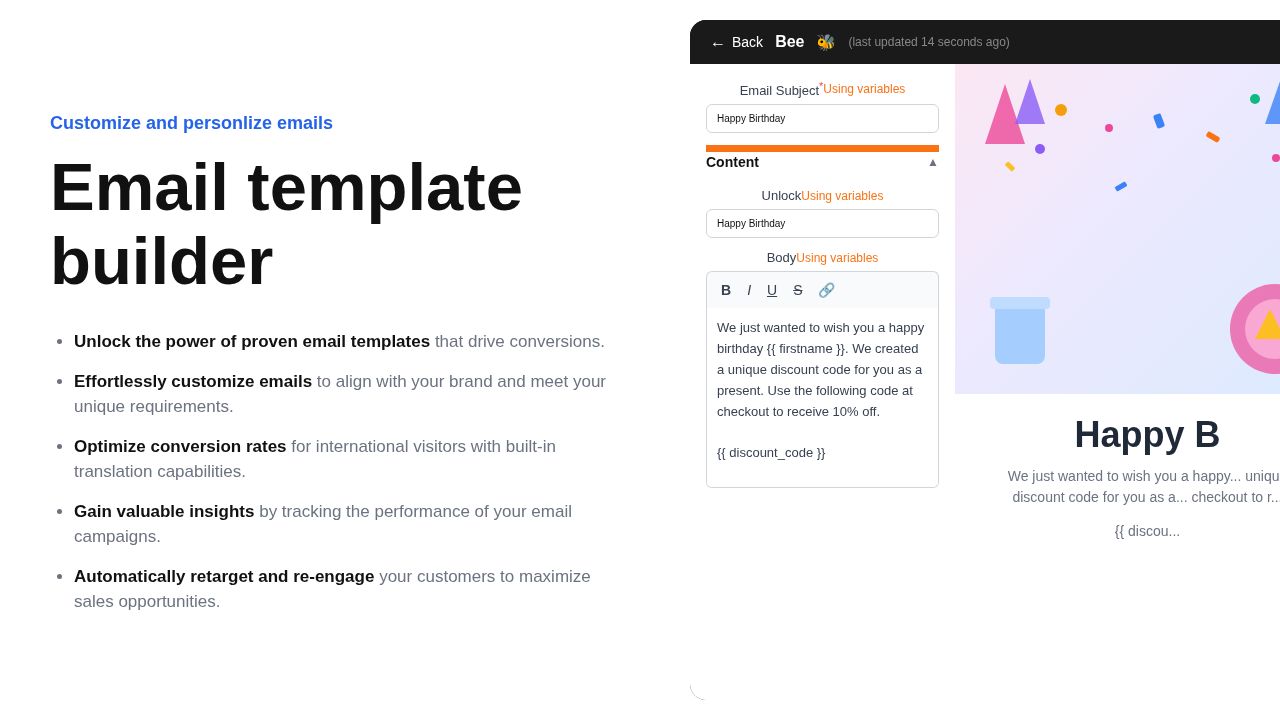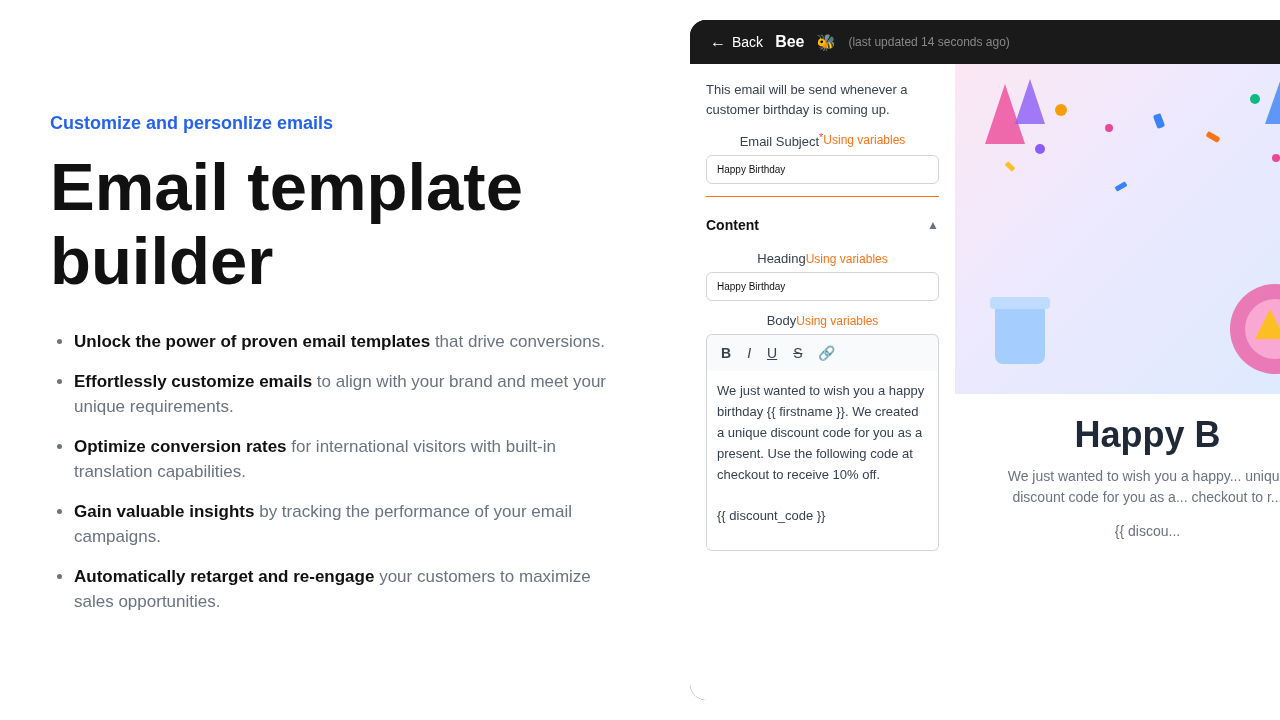--- a/index.html
+++ b/index.html
@@ -180,22 +180,22 @@
       font-size: 13px;
       font-weight: 500;
       cursor: pointer;
       align-self: flex-start;
     }
 
     .section-header {
       display: flex;
       justify-content: space-between;
       align-items: center;
-      padding: 20px 0 6px;
-      border-top: 1px solid #f97316;
+      padding: 2px 0 6px;
+      border-top: 7px solid #f97316;
     }
 
     .section-title {
       font-size: 14px;
       font-weight: 600;
       color: #111;
     }
 
     .chevron-icon {
       color: #6b7280;
@@ -338,41 +338,40 @@
         <span>Back</span>
       </div>
       <span class="app-name">Bee</span>
       <span class="bee-emoji">🐝</span>
       <span class="last-updated">(last updated 14 seconds ago)</span>
     </div>
 
     <div class="window-body">
 
       <div class="form-panel">
-        <p class="email-description">This email will be send whenever a customer birthday is coming up.</p>
 
         <div class="field-group">
           <div class="field-header">
             <span class="field-label">
               <span>Email Subject</span><sup>*</sup>
             </span>
             <span class="using-variables">Using variables</span>
           </div>
           <input class="text-input" type="text" value="Happy Birthday" style="">
         </div>
 
 
         <div class="section-header">
           <span class="section-title">Content</span>
           <span class="chevron-icon">▲</span>
         </div>
 
         <div class="field-group">
           <div class="field-header">
-            <span class="field-label">Heading</span>
+            <span class="field-label">Unlock</span>
             <span class="using-variables">Using variables</span>
           </div>
           <input class="text-input" type="text" value="Happy Birthday" style="">
         </div>
 
         <div class="field-group">
           <div class="field-header">
             <span class="field-label">Body</span>
             <span class="using-variables">Using variables</span>
           </div>

